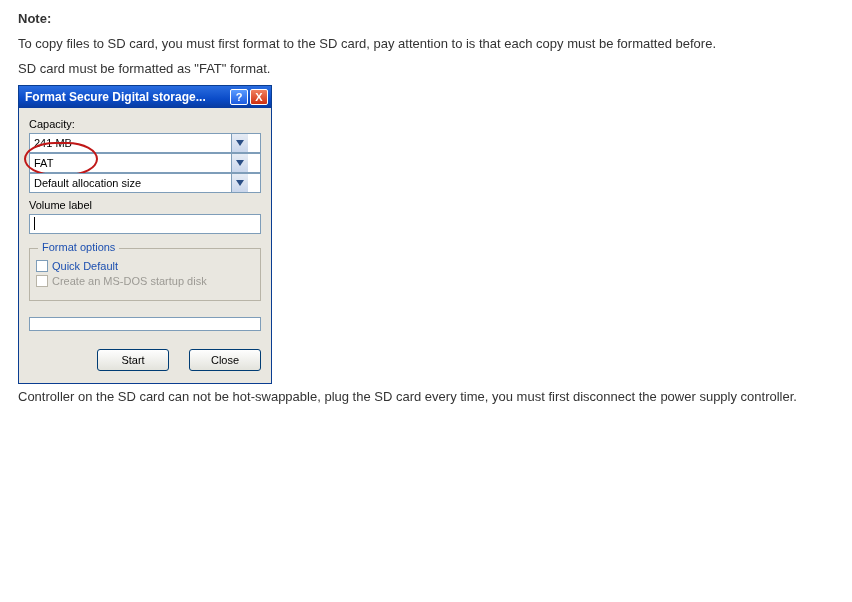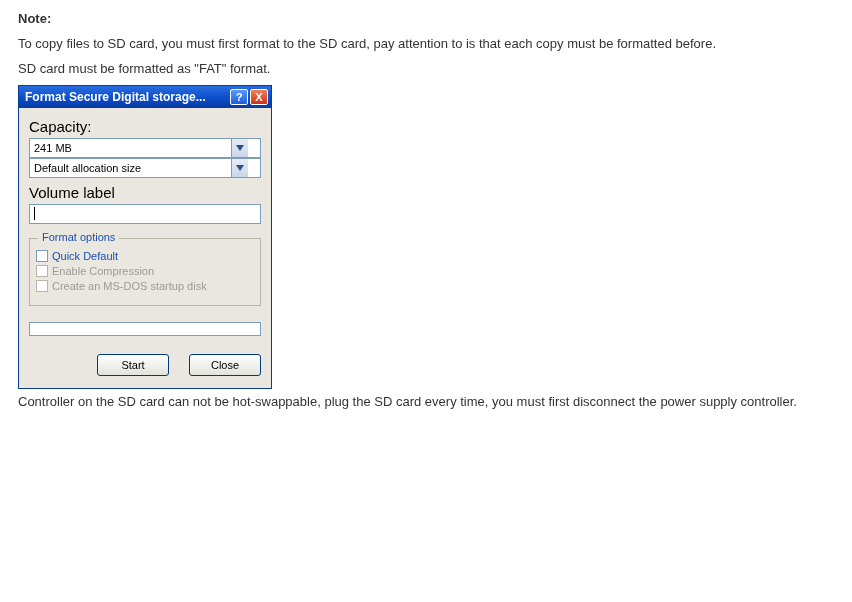--- a/index.html
+++ b/index.html
@@ -51,21 +51,21 @@
     line-height: 14px; text-align: center;
     color: #fff;
   }
   .titlebar-help { background: linear-gradient(to bottom,#5a9bff,#1c5be0); }
   .titlebar-close { background: linear-gradient(to bottom,#f08060,#d03010); }
 
   .dlg-body {
     padding: 10px 10px 8px 10px;
   }
   .fld-label {
-    font-size: 15px;
+    font-size: 11px;
     margin-bottom: 3px;
     margin-top: 6px;
     color: #000;
   }
   .fld-label:first-child { margin-top: 0; }
 
   .combo {
     height: 20px;
     border: 1px solid #7e9db9;
     background: #fff;
@@ -179,20 +179,29 @@
       <div class="fld-label">Capacity:</div>
       <div class="combo">
         <span class="val">241 MB</span>
         <div class="combo-btn">
           <svg viewBox="0 0 8 6">
               <path d="M0 0 L8 0 L4 6 Z" fill="#2b4f86"></path>
             </svg>
         </div>
       </div>
 
+      <div class="combo" style="position:relative;">
+        <span class="val">FAT</span>
+        <div class="combo-btn">
+          <svg viewBox="0 0 8 6">
+              <path d="M0 0 L8 0 L4 6 Z" fill="#2b4f86"></path>
+            </svg>
+        </div>
+        <div class="circle-highlight" style="left:-6px; top:-12px; width:74px; height:34px;"></div>
+      </div>
 
       <div class="combo">
         <span class="val">Default allocation size</span>
         <div class="combo-btn">
           <svg viewBox="0 0 8 6">
               <path d="M0 0 L8 0 L4 6 Z" fill="#2b4f86"></path>
             </svg>
         </div>
       </div>
 
@@ -203,24 +212,20 @@
       </div>
 
       <div class="groupbox">
         <div class="groupbox-title">Format options</div>
         <div class="chk-row enabled">
           <div class="chk"></div>
           <span>Quick Default</span>
         </div>
         <div class="chk-row disabled">
           <div class="chk disabled"></div>
-          <span>Enable Compression</span>
-        </div>
-        <div class="chk-row disabled">
-          <div class="chk disabled"></div>
           <span>Create an MS-DOS startup disk</span>
         </div>
       </div>
 
       <div class="progress"></div>
 
       <div class="dlg-buttons">
         <div class="btn">Start</div>
         <div class="btn">Close</div>
       </div>

